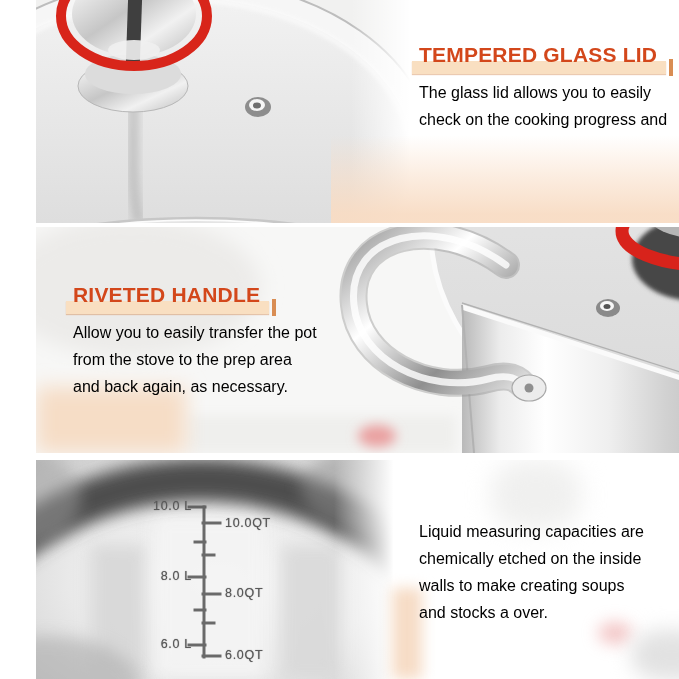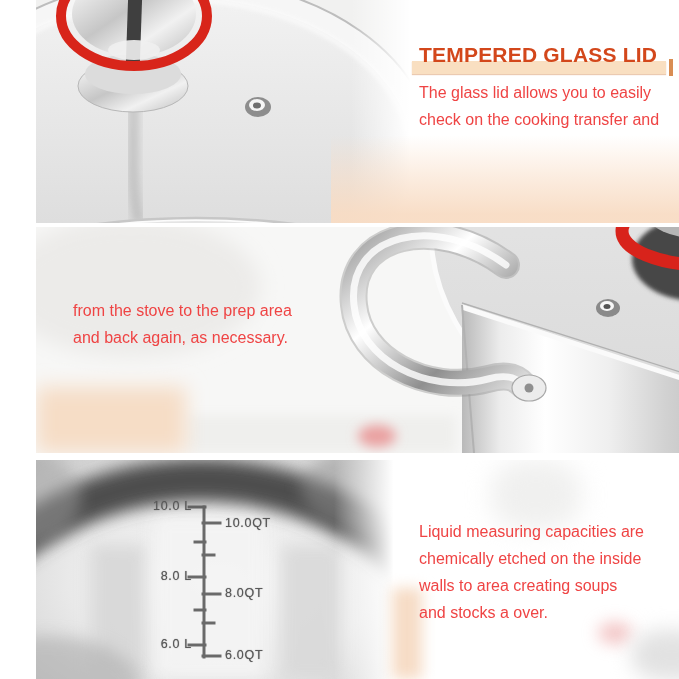--- a/index.html
+++ b/index.html
@@ -43,21 +43,21 @@
     position:absolute; left:-7px; right:-9px; bottom:-8px; height:13px;
     background:#f9dfc1; z-index:1;
     box-shadow:0 1px 1px rgba(211,138,83,0.45);
   }
   .title-tick {
     position:absolute; right:-16px; bottom:-10px; width:4px; height:17px;
     background:#d98d53; z-index:1;
   }
   .desc { margin-top:13px; }
   .desc-line {
-    font-size:16px; line-height:27px; color:#ef4444; white-space:nowrap;
+    font-size:16px; line-height:27px; color:#000000; white-space:nowrap;
   }
 
   
   .scale-label {
     position:absolute; font-size:12.5px; color:#595959; letter-spacing:0.7px;
     text-shadow:0 0 1px rgba(95,95,95,0.8); white-space:nowrap;
   }
   .scale-label.lit { width:52px; text-align:right; left:104px; }
   .scale-label.qt  { left:189px; }
   #lbl-l10 { top:39px; }  #lbl-l8 { top:109px; } #lbl-l6 { top:177px; }
@@ -129,21 +129,21 @@
     <div class="peach-wash"></div>
 
     <div class="text-block">
       <div class="feature-title">
         <span class="title-underline"></span>
         <span class="title-tick"></span>
         <span class="title-text">TEMPERED GLASS LID</span>
       </div>
       <div class="desc">
         <div class="desc-line">The glass lid allows you to easily</div>
-        <div class="desc-line">check on the cooking transfer and</div>
+        <div class="desc-line">check on the cooking progress and</div>
       </div>
     </div>
   </section>
 
   <section class="sec" id="sec-handle">
     <div class="photo" style="width:679px;height:226px;">
       <svg width="679" height="226" viewBox="0 0 679 226">
         <defs>
           <linearGradient id="g-cyl" x1="0" y1="0" x2="1" y2="0">
             <stop offset="0" stop-color="#b9b9b9"></stop>
@@ -201,21 +201,27 @@
           <path d="M 470 38 C 400 -14 310 6 318 78 C 323 132 390 168 452 152 C 470 147 480 150 487 158" fill="none" stroke="#8e8e8e" stroke-width="28" stroke-linecap="round" opacity="0.4"></path>
           <path d="M 470 38 C 400 -14 310 6 318 78 C 323 132 390 168 452 152 C 470 147 480 150 487 158" fill="none" stroke="url(#g-handle)" stroke-width="24" stroke-linecap="round"></path>
           <path d="M 470 38 C 400 -14 310 6 318 78 C 323 132 390 168 452 152 C 470 147 480 150 487 158" fill="none" stroke="#ffffff" stroke-width="7" stroke-linecap="round" opacity="0.8"></path>
           <ellipse cx="493" cy="161" rx="17" ry="13" fill="#ececec" stroke="#a8a8a8" stroke-width="1.2"></ellipse>
           <circle cx="493" cy="161" r="4.5" fill="#8f8f8f"></circle>
         </g>
       </svg>
     </div>
 
     <div class="text-block">
+      <div class="feature-title">
+        <span class="title-underline"></span>
+        <span class="title-tick"></span>
+        <span class="title-text">RIVETED HANDLE</span>
+      </div>
       <div class="desc">
+        <div class="desc-line">Allow you to easily transfer the pot</div>
         <div class="desc-line">from the stove to the prep area</div>
         <div class="desc-line">and back again, as necessary.</div>
       </div>
     </div>
   </section>
 
   <section class="sec" id="sec-interior">
     <div class="photo" style="width:368px;height:219px;">
       <svg width="368" height="219" viewBox="0 0 368 219">
         <defs>
@@ -267,19 +273,19 @@
 
     <div class="bokeh gray2"></div>
     <div class="bokeh peach-strip"></div>
     <div class="bokeh pink"></div>
     <div class="bokeh gray1"></div>
 
     <div class="text-block">
       <div class="desc">
         <div class="desc-line">Liquid measuring capacities are</div>
         <div class="desc-line">chemically etched on the inside</div>
-        <div class="desc-line">walls to area creating soups</div>
+        <div class="desc-line">walls to make creating soups</div>
         <div class="desc-line">and stocks a over.</div>
       </div>
     </div>
   </section>
 
 </div>
 
 </body></html>

